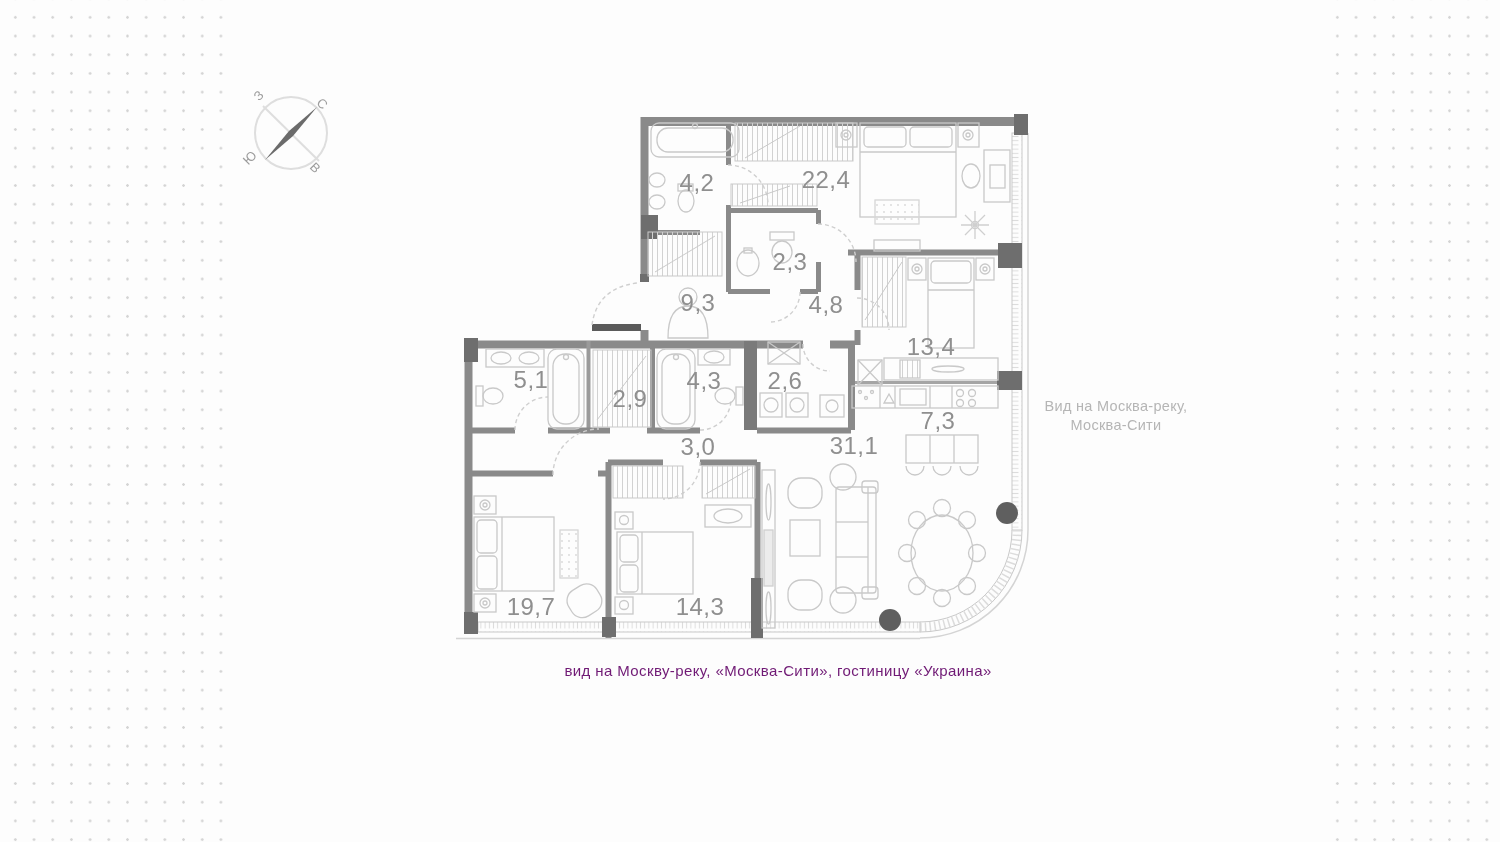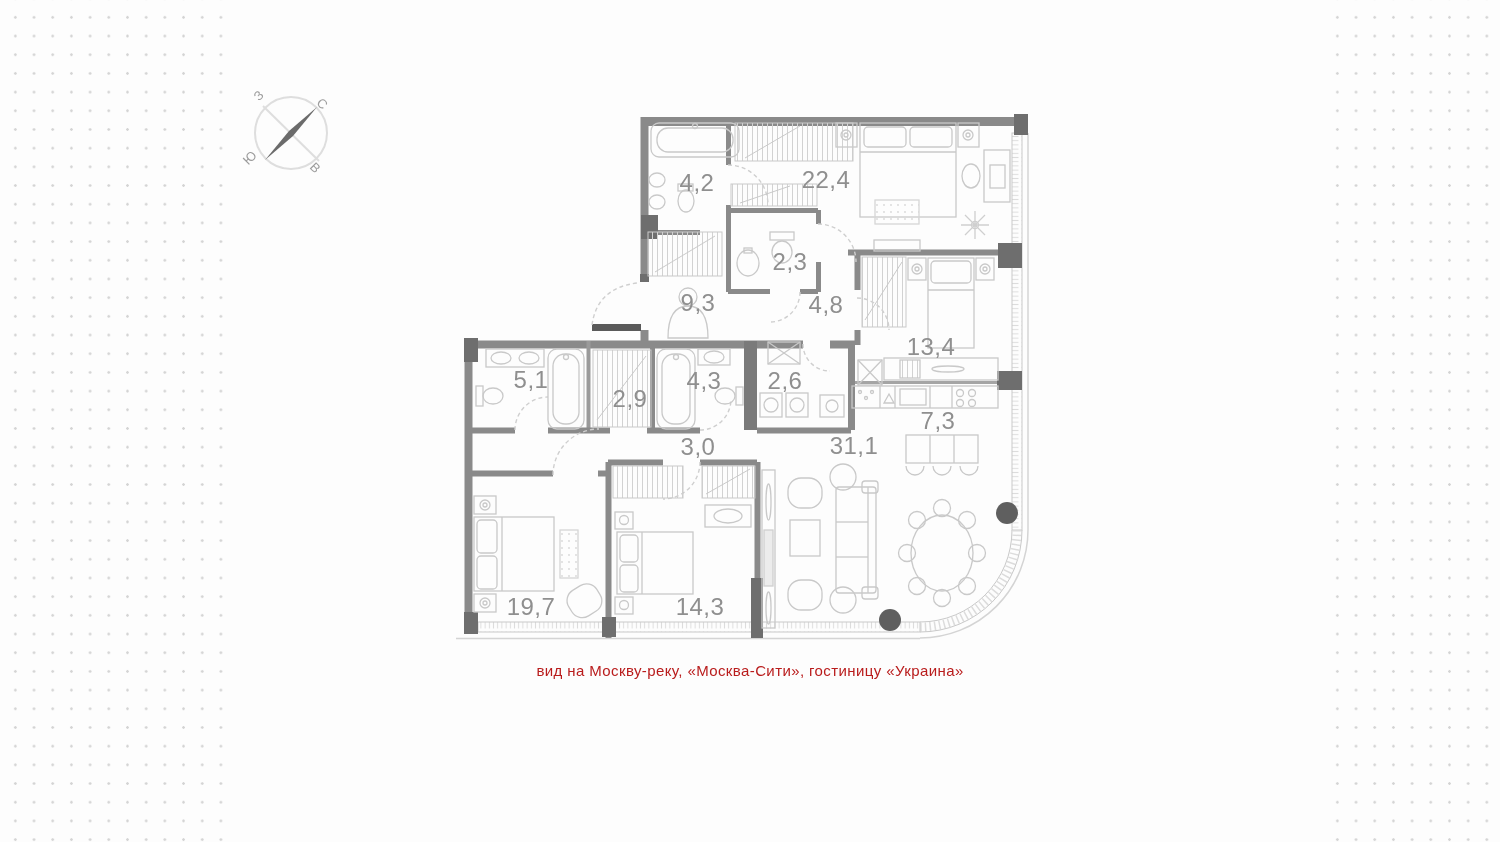--- a/index.html
+++ b/index.html
@@ -14,22 +14,22 @@
   }
   .dots-left{left:0;width:226px;}
   .dots-right{left:1322px;right:0;}
   .compass{position:absolute;left:235px;top:75px;width:120px;height:110px;}
   .plan{position:absolute;left:440px;top:95px;width:620px;height:585px;}
   .caption-right{
     position:absolute;left:1036px;top:397px;width:160px;text-align:center;
     font-size:14.5px;line-height:19px;color:#b5b5b5;letter-spacing:.3px;
   }
   .caption-bottom{
-    position:absolute;left:452px;top:662px;width:596px;text-align:center;
-    font-size:15px;color:#b91c1c;letter-spacing:.4px;
+    position:absolute;left:480px;top:662px;width:596px;text-align:center;
+    font-size:15px;color:#701a75;letter-spacing:.4px;
   }
   svg text.area{
     font-family:"Liberation Sans",sans-serif;font-size:24px;fill:#8f8f8f;
     letter-spacing:.5px;font-weight:400;
   }
   svg text.cdir{
     font-family:"Liberation Sans",sans-serif;font-size:13px;fill:#9c9c9c;
   }
 </style>
 </head>
@@ -383,15 +383,19 @@
       <text class="area" x="704" y="389">4,3</text>
       <text class="area" x="785" y="389">2,6</text>
       <text class="area" x="938" y="429">7,3</text>
       <text class="area" x="854" y="454">31,1</text>
       <text class="area" x="698" y="455">3,0</text>
       <text class="area" x="531" y="615">19,7</text>
       <text class="area" x="700" y="615">14,3</text>
     </g>
   </svg>
 
+  <div class="caption-right">
+    <div>Вид на Москва-реку,</div>
+    <div>Москва-Сити</div>
+  </div>
   <div class="caption-bottom">вид на Москву-реку, «Москва-Сити», гостиницу «Украина»</div>
 
 </div>
 
 </body></html>

